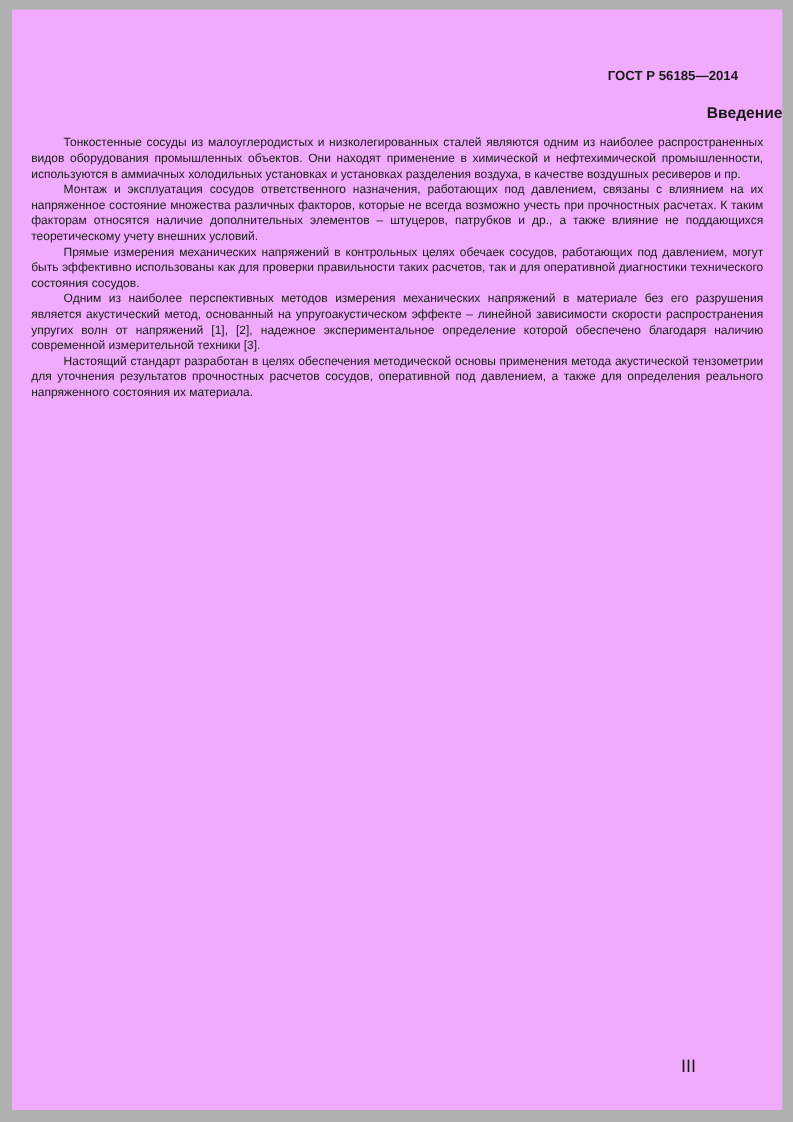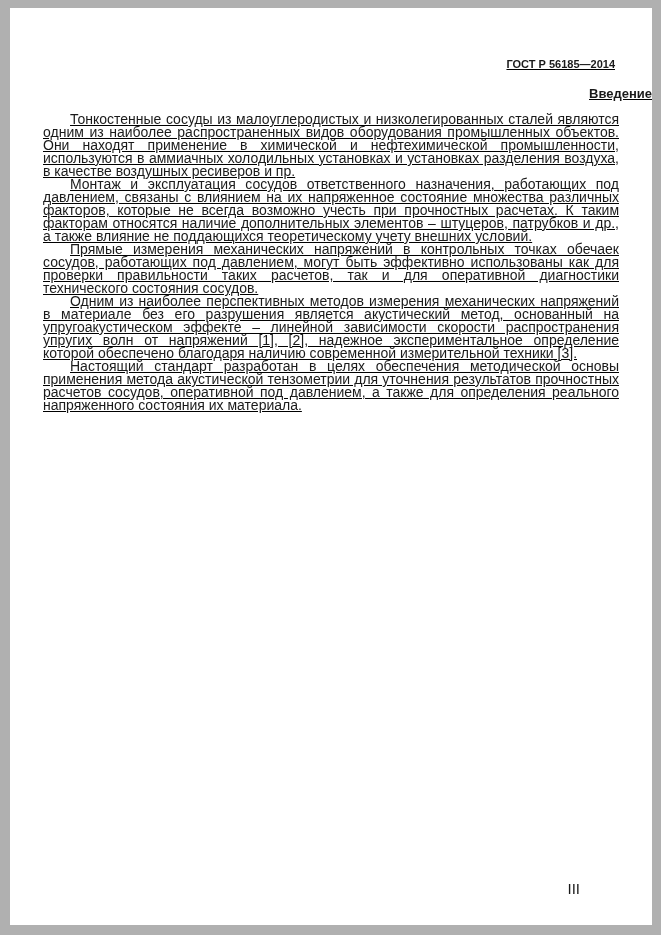--- a/index.html
+++ b/index.html
@@ -13,40 +13,39 @@
     font-family: "Liberation Sans", sans-serif;
     position: relative;
     overflow: hidden;
   }
   .page {
     position: absolute;
     left: 10px;
     top: 8px;
     right: 9px;
     bottom: 10px;
-    background: #ffffff;
-    text-decoration: underline;
+    background: #f0abfc;
   }
   .doc-header {
     margin: 50px 37px 0 37px;
     text-align: right;
     font-weight: bold;
     font-size: 11px;
     color: #1a1a1a;
   }
   .doc-title {
     margin: 16px 0 12px 0;
     text-align: right;
     font-weight: bold;
     font-size: 13px;
     color: #1a1a1a;
   }
   .doc-body {
-    margin: 0 33px;
-    font-size: 14px;
+    margin: 0 16px;
+    font-size: 10px;
     line-height: 13px;
     text-align: justify;
     color: #1a1a1a;
   }
   .doc-body p {
     margin: 0;
     text-indent: 27px;
   }
   .page-number {
     position: absolute;
@@ -60,19 +59,19 @@
 <body>
 
 <div class="page">
   <div class="doc-header">ГОСТ Р 56185—2014</div>
 
   <div class="doc-title">Введение</div>
 
   <div class="doc-body">
     <p>Тонкостенные сосуды из малоуглеродистых и низколегированных сталей являются одним из наиболее распространенных видов оборудования промышленных объектов. Они находят применение в химической и нефтехимической промышленности, используются в аммиачных холодильных установках и установках разделения воздуха, в качестве воздушных ресиверов и пр.</p>
     <p>Монтаж и эксплуатация сосудов ответственного назначения, работающих под давлением, связаны с влиянием на их напряженное состояние множества различных факторов, которые не всегда возможно учесть при прочностных расчетах. К таким факторам относятся наличие дополнительных элементов – штуцеров, патрубков и др., а также влияние не поддающихся теоретическому учету внешних условий.</p>
-    <p>Прямые измерения механических напряжений в контрольных точках обечаек сосудов, работающих под давлением, могут быть эффективно использованы как для проверки правильности таких расчетов, так и для оперативной диагностики технического состояния сосудов.</p>
+    <p>Прямые измерения механических напряжений в контрольных целях обечаек сосудов, работающих под давлением, могут быть эффективно использованы как для проверки правильности таких расчетов, так и для оперативной диагностики технического состояния сосудов.</p>
     <p>Одним из наиболее перспективных методов измерения механических напряжений в материале без его разрушения является акустический метод, основанный на упругоакустическом эффекте – линейной зависимости скорости распространения упругих волн от напряжений [1], [2], надежное экспериментальное определение которой обеспечено благодаря наличию современной измерительной техники [3].</p>
     <p>Настоящий стандарт разработан в целях обеспечения методической основы применения метода акустической тензометрии для уточнения результатов прочностных расчетов сосудов, оперативной под давлением, а также для определения реального напряженного состояния их материала.</p>
   </div>
 
   <div class="page-number">III</div>
 </div>
 
 </body></html>

